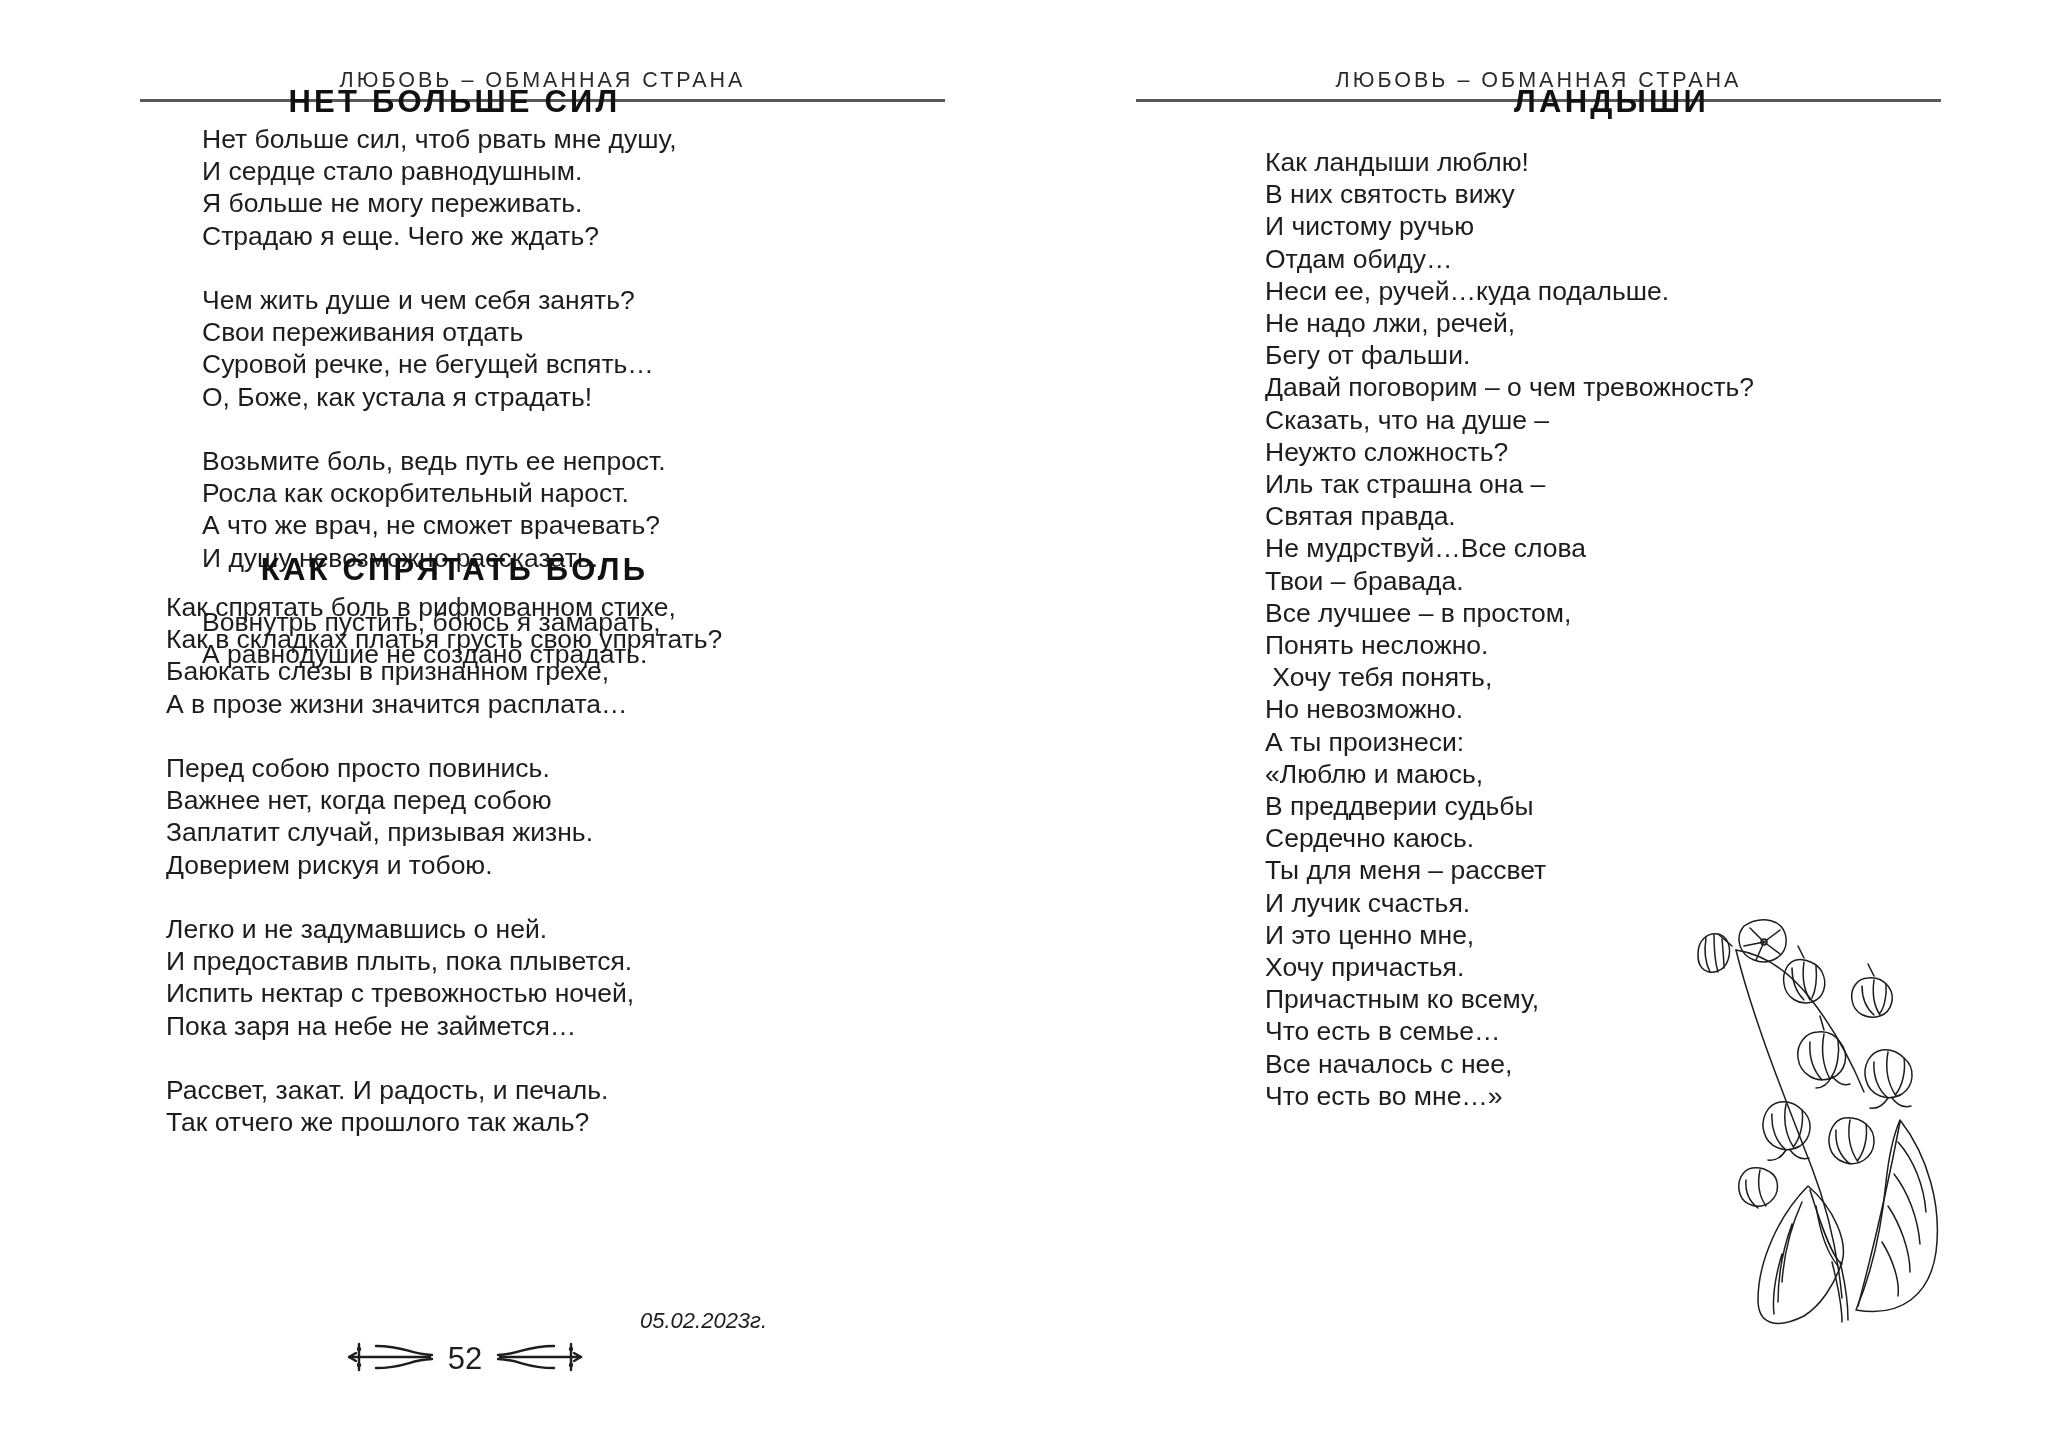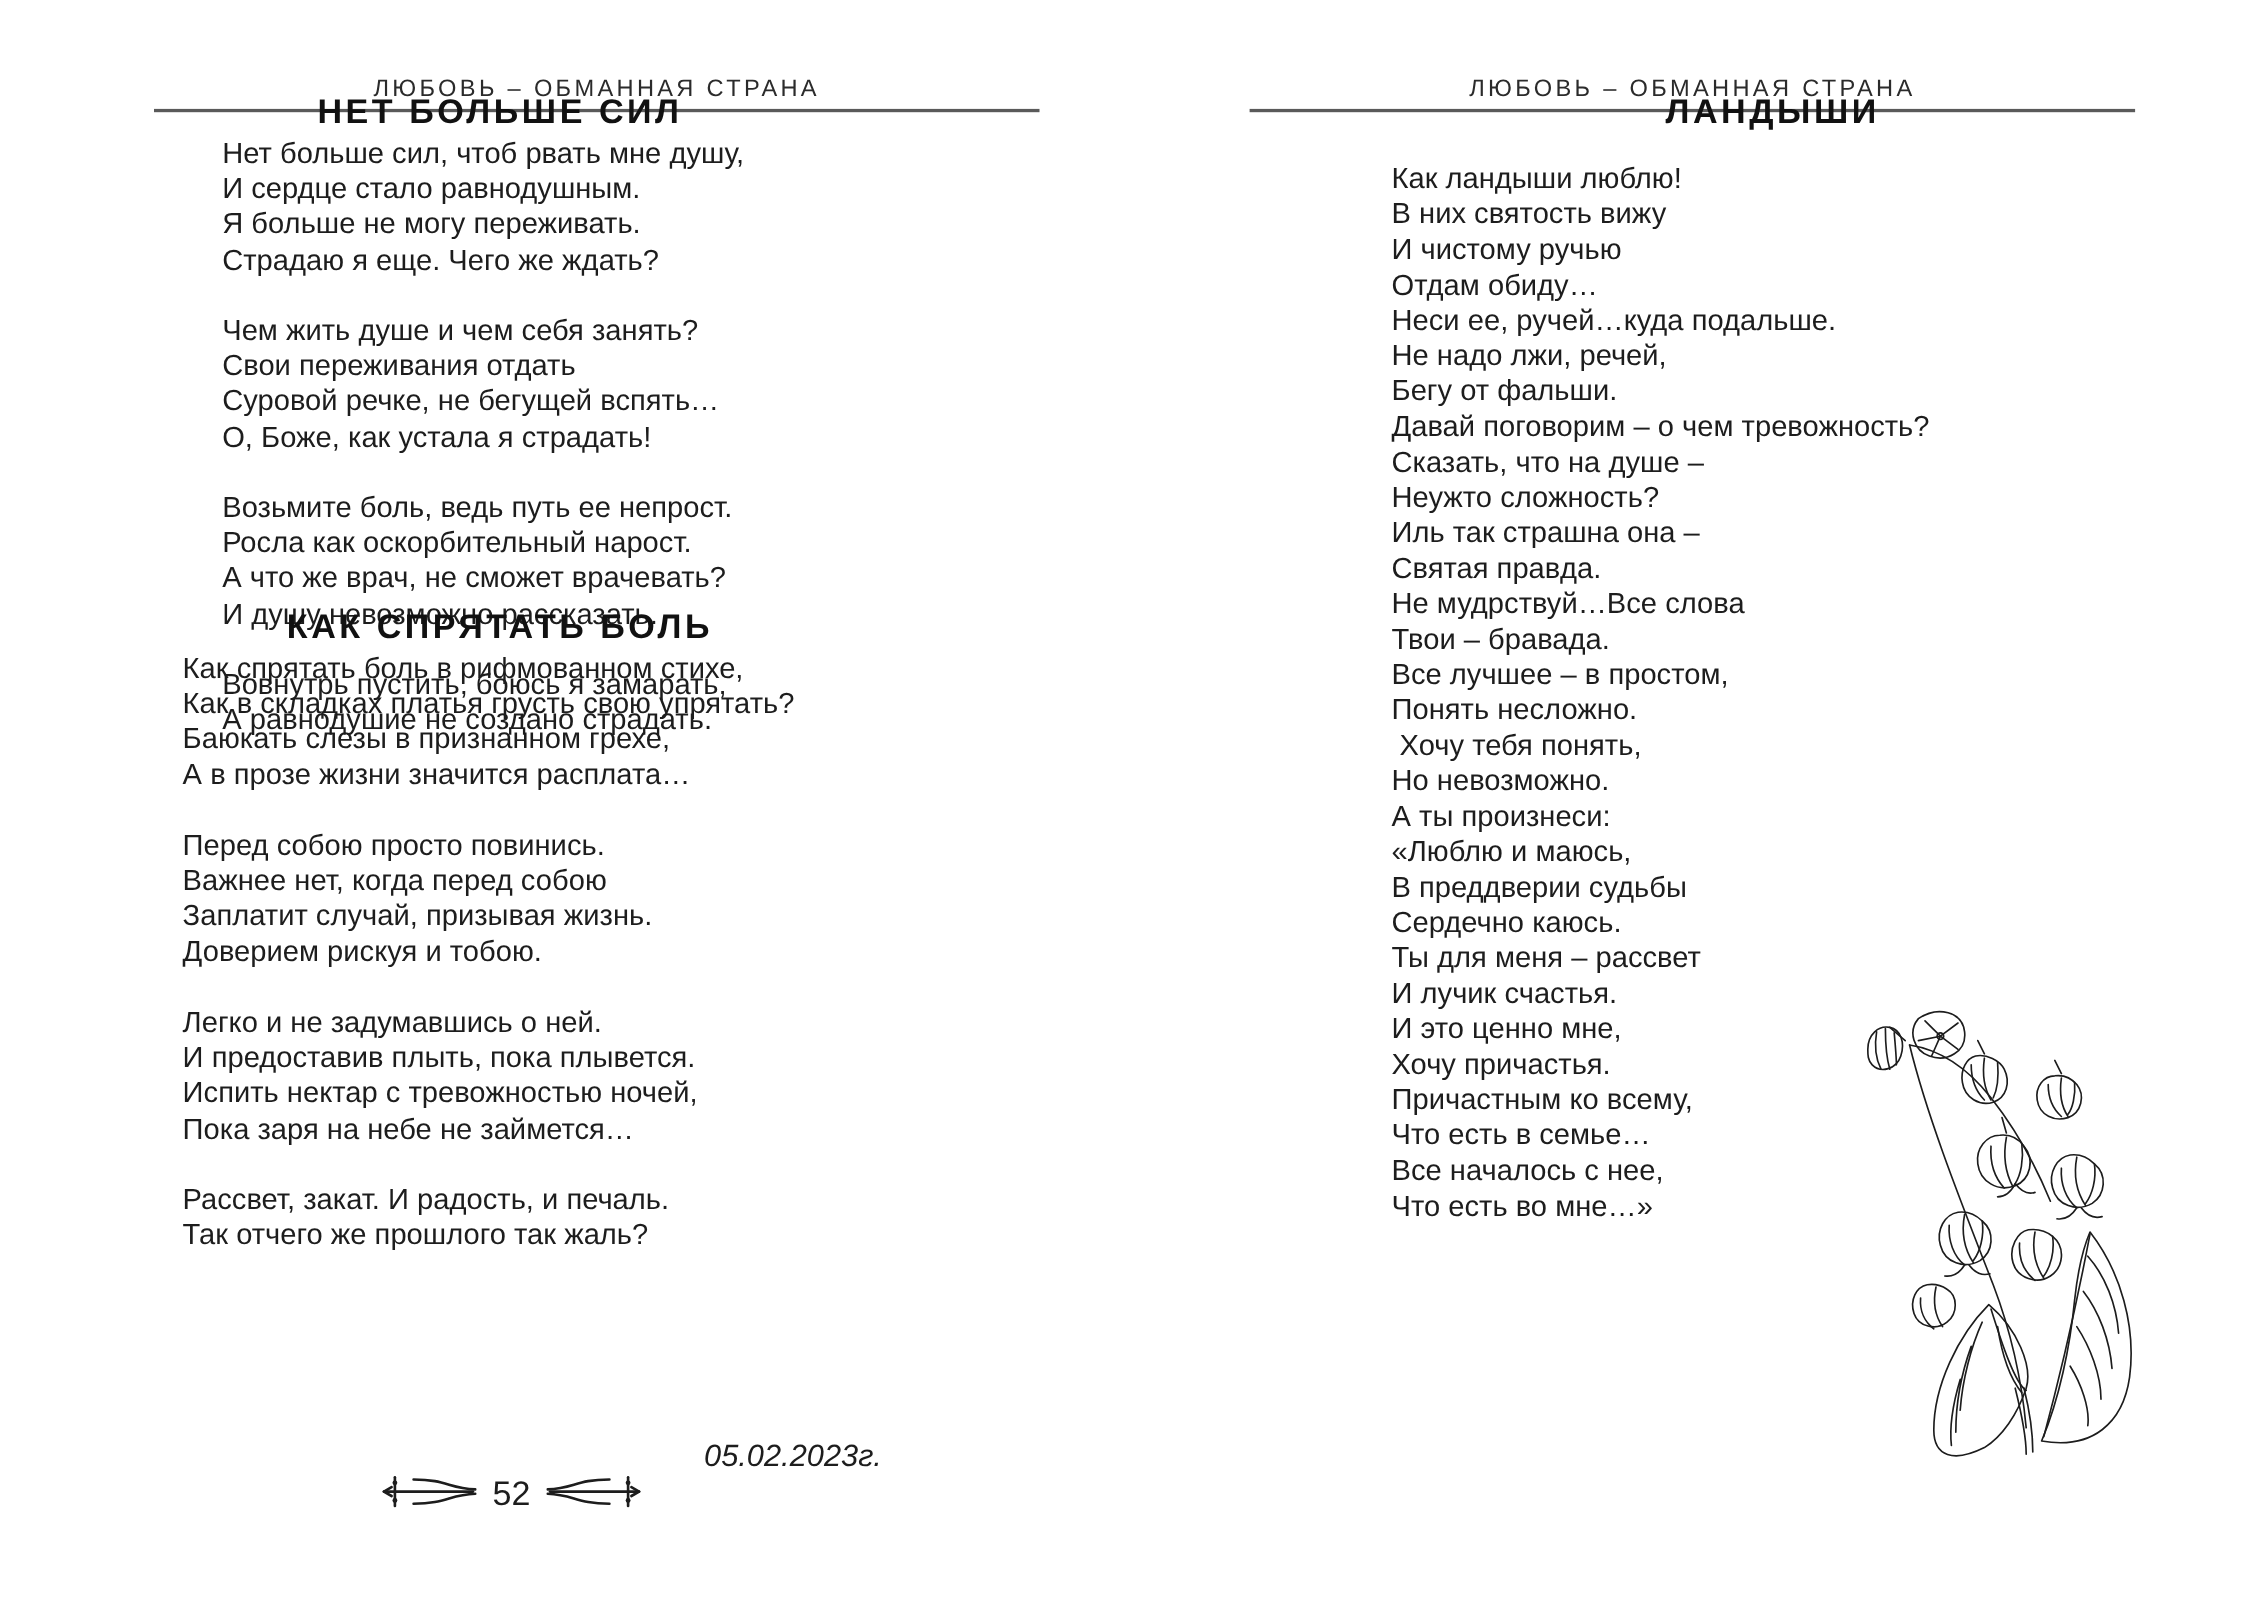--- a/index.html
+++ b/index.html
@@ -69,21 +69,21 @@
     font-size: 26.5px;
     line-height: 32.2px;
     color: #1d1d1d;
     white-space: pre;
   }
   .poem-body .blank { display: block; height: 32.2px; }
   .poem-body .vline { display: block; white-space: pre; }
 
   .date-line {
     position: absolute;
-    font-size: 28px;
+    font-size: 22px;
     font-style: italic;
     color: #1d1d1d;
     white-space: nowrap;
   }
 
   
   .folio {
     position: absolute;
     bottom: 76px;
     display: flex;

